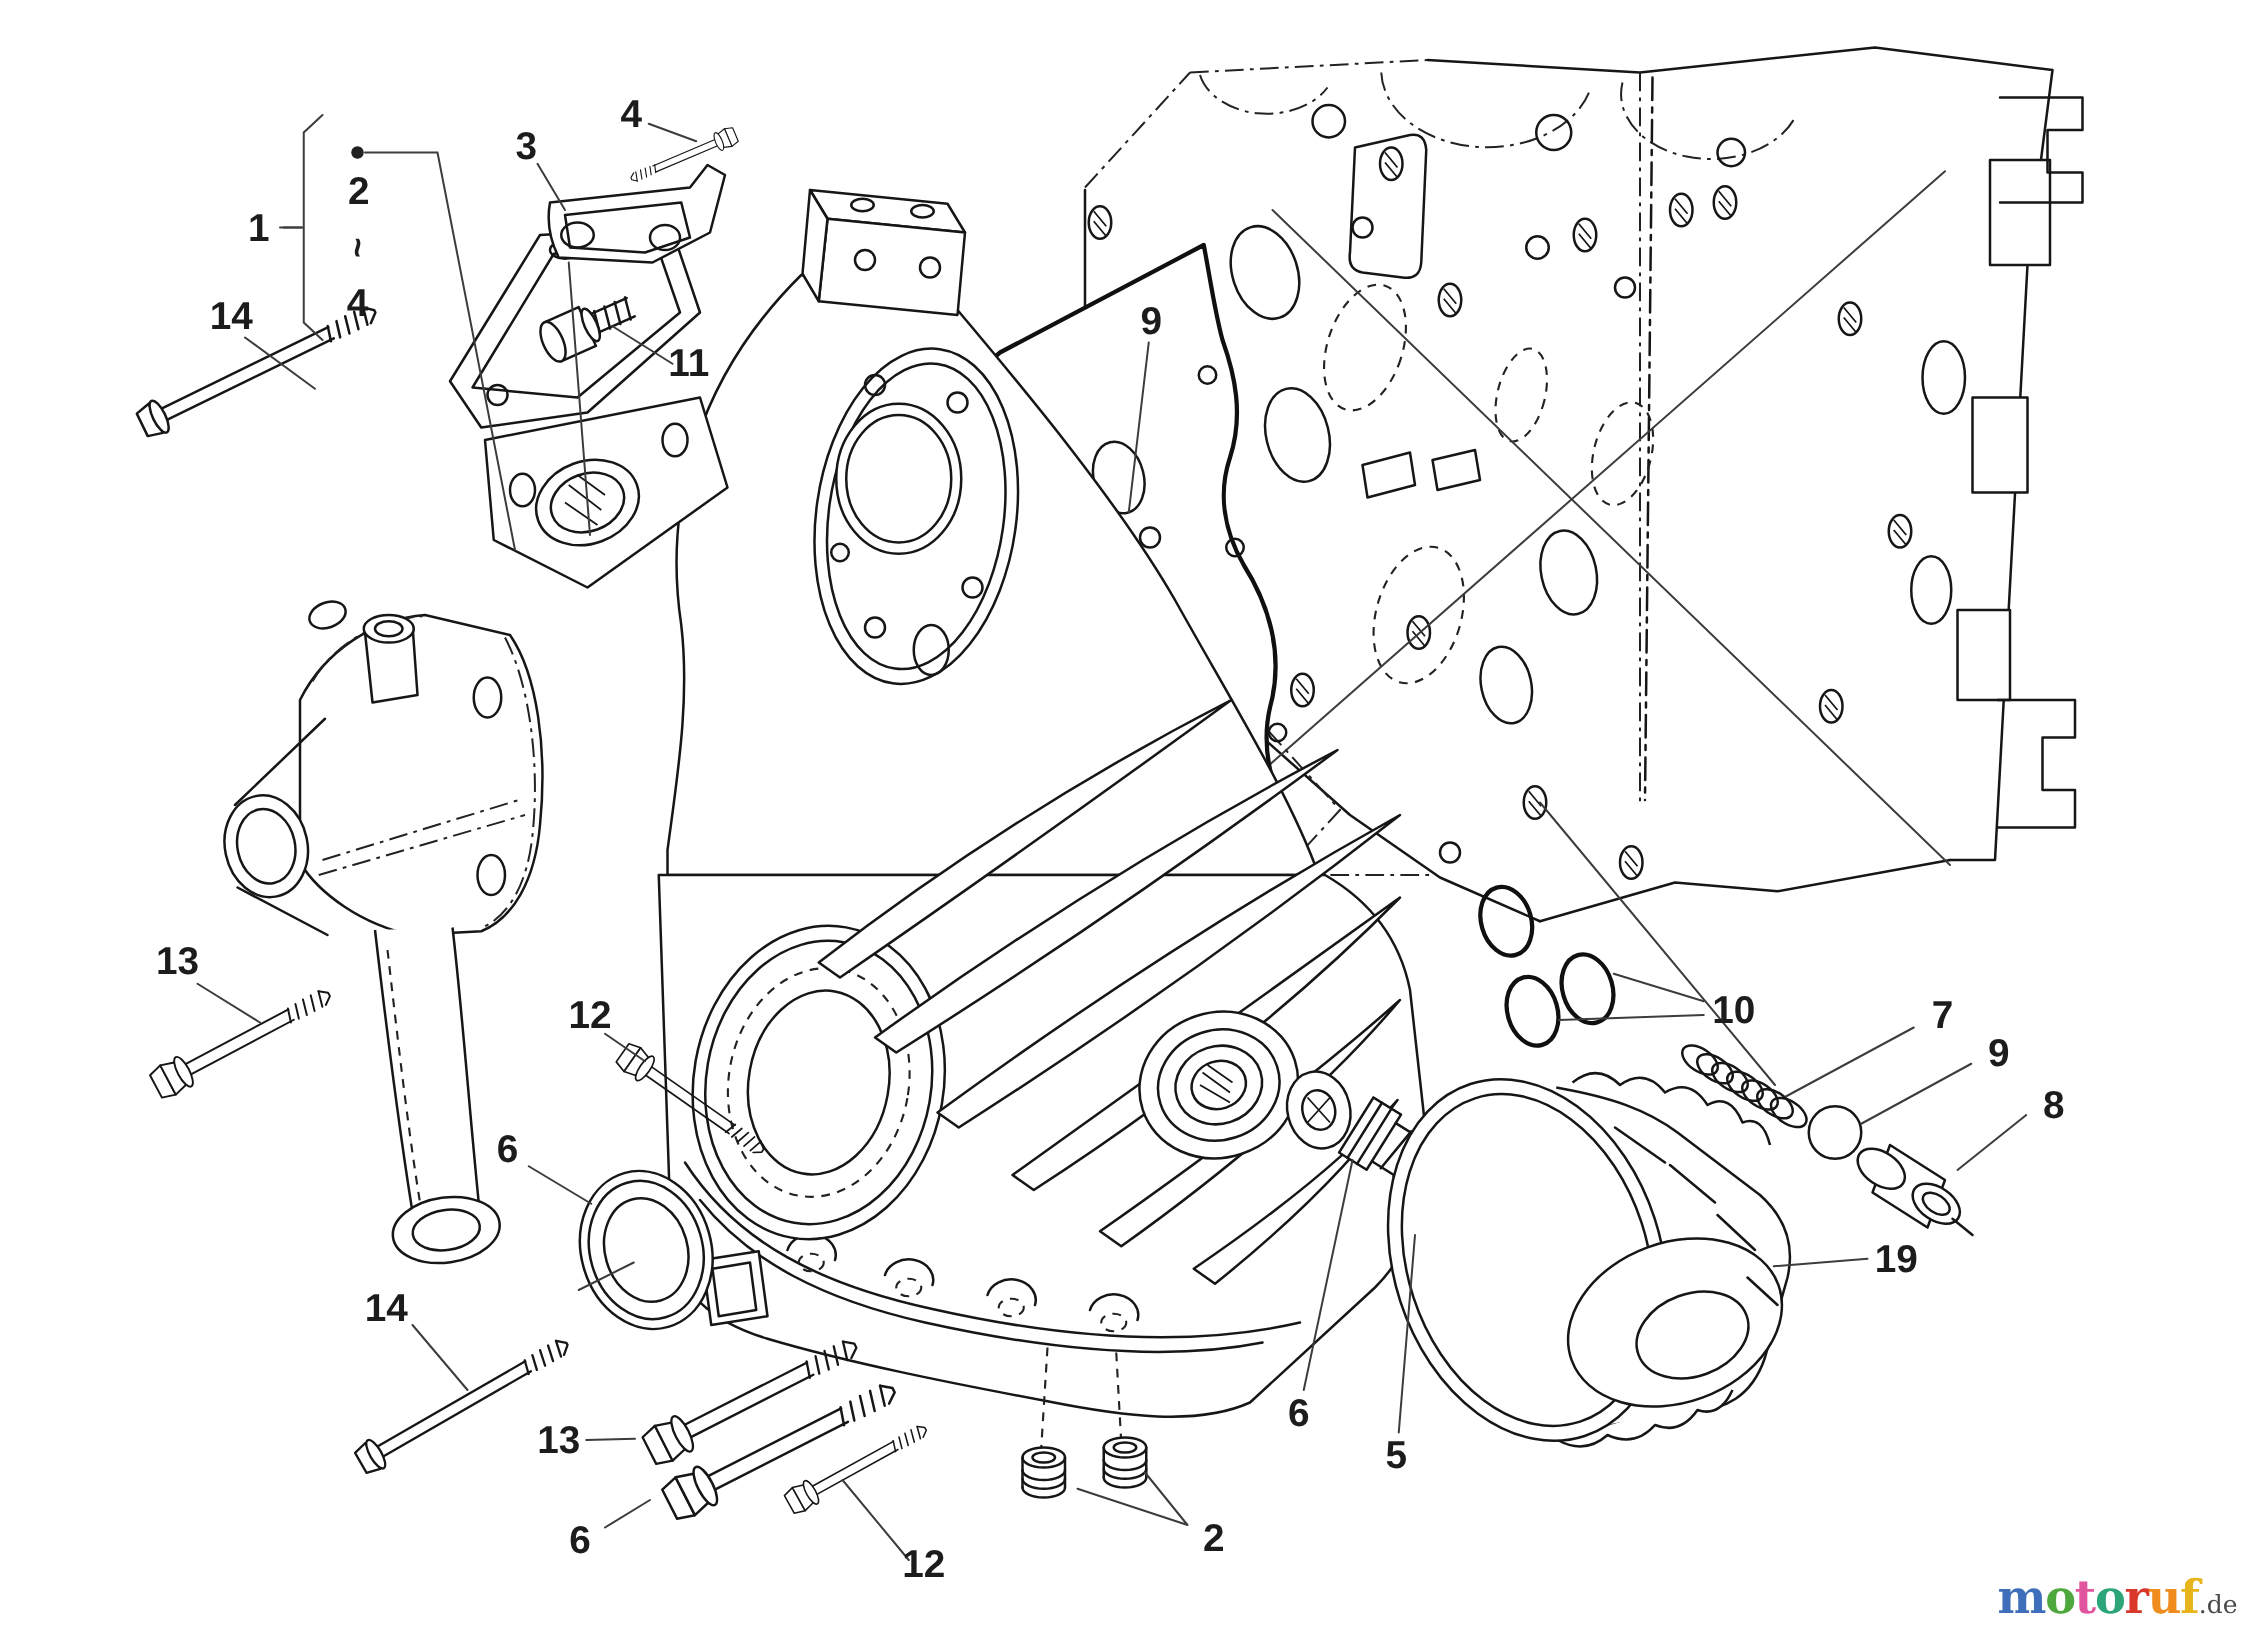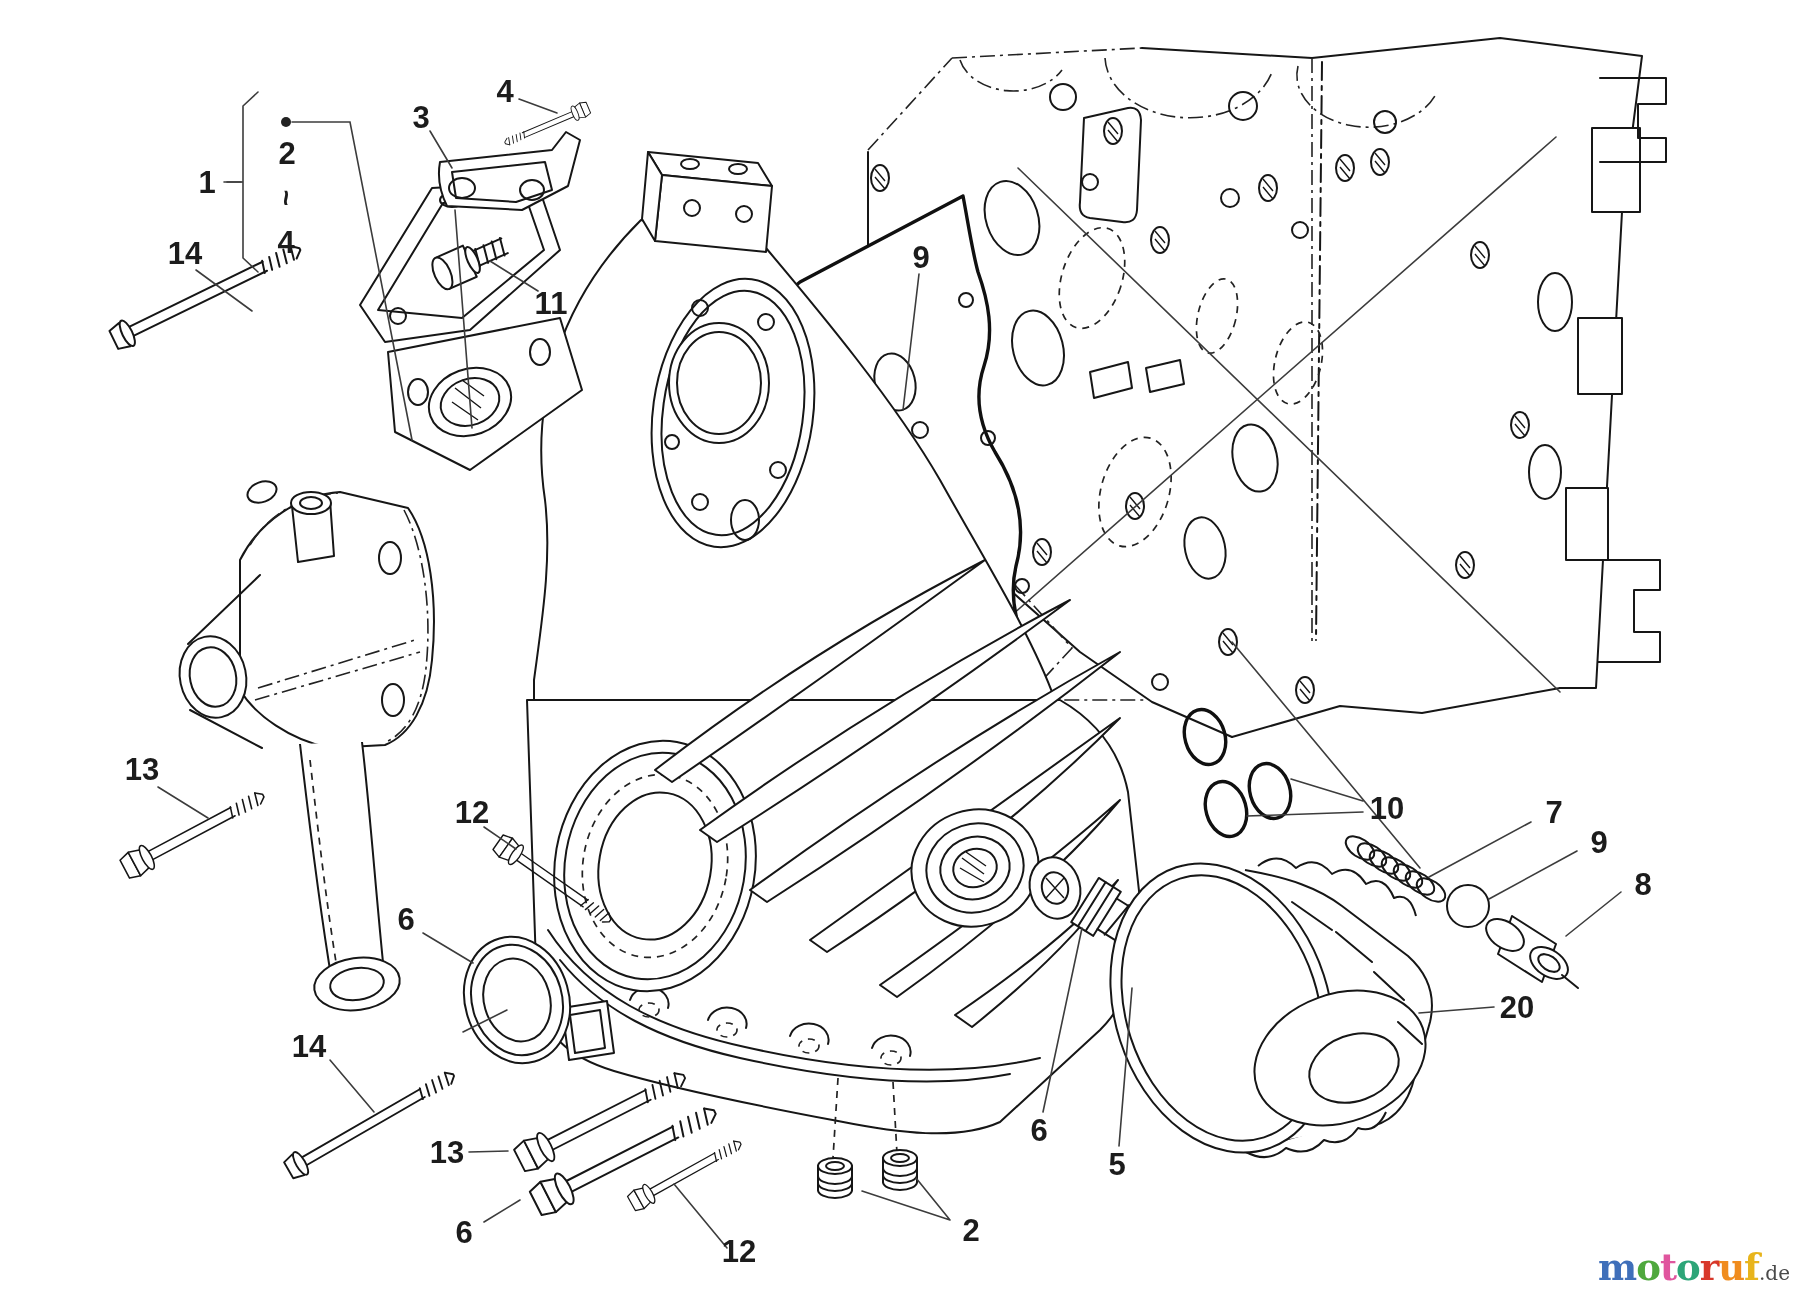--- a/index.html
+++ b/index.html
@@ -13,21 +13,21 @@
   .bw{fill:#ffffff;stroke:#101010;stroke-width:3.4;stroke-linejoin:round;}
   .thin{fill:none;stroke:#3c3c3c;stroke-width:1.6;stroke-linecap:round;}
   .dd{fill:none;stroke:#222;stroke-width:1.6;stroke-dasharray:15 5 3 5;}
   .dsh{fill:none;stroke:#222;stroke-width:1.7;stroke-dasharray:7 6;}
   .hatch{fill:none;stroke:#161616;stroke-width:1.4;}
   
   .co{position:absolute;transform:translate(-50%,-50%);font-size:31px;font-weight:700;
       color:#1c1c1c;letter-spacing:0;line-height:1;white-space:nowrap;}
   .co.tilde{transform:translate(-50%,-50%) rotate(90deg);font-size:28px;}
   
-  .logo{position:absolute;right:10px;bottom:20px;font-family:"DejaVu Serif",serif;
+  .logo{position:absolute;right:10px;bottom:10px;font-family:"DejaVu Serif",serif;
         font-weight:700;font-size:37px;line-height:1;letter-spacing:-1px;}
   .logo .suffix{font-size:20px;font-weight:400;letter-spacing:0;
         font-family:"DejaVu Serif",serif;}
 </style>
 </head>
 <body>
 
 <div class="stage">
 
 <svg width="1800" height="1306" viewBox="0 0 1800 1306">
@@ -374,36 +374,36 @@
     <path d="M1494,1007 L1419,1013" class="thin"></path>
   </g>
 </svg>
 
 <div class="co" style="left:207px;top:182px">1</div>
 <div class="co" style="left:287px;top:153px">2</div>
 <div class="co tilde" style="left:286px;top:198px">~</div>
 <div class="co" style="left:286px;top:242px">4</div>
 <div class="co" style="left:421px;top:117px">3</div>
 <div class="co" style="left:505px;top:91px">4</div>
-<div class="co" style="left:551px;top:303px">11</div>
+<div class="co" style="left:551px;top:290px">11</div>
 <div class="co" style="left:185px;top:253px">14</div>
 <div class="co" style="left:921px;top:257px">9</div>
 <div class="co" style="left:142px;top:769px">13</div>
 <div class="co" style="left:472px;top:812px">12</div>
 <div class="co" style="left:406px;top:919px">6</div>
 <div class="co" style="left:309px;top:1046px">14</div>
 <div class="co" style="left:447px;top:1152px">13</div>
 <div class="co" style="left:464px;top:1232px">6</div>
 <div class="co" style="left:739px;top:1251px">12</div>
 <div class="co" style="left:971px;top:1230px">2</div>
 <div class="co" style="left:1039px;top:1130px">6</div>
 <div class="co" style="left:1117px;top:1164px">5</div>
 <div class="co" style="left:1387px;top:808px">10</div>
 <div class="co" style="left:1554px;top:812px">7</div>
 <div class="co" style="left:1599px;top:842px">9</div>
 <div class="co" style="left:1643px;top:884px">8</div>
-<div class="co" style="left:1517px;top:1007px">20</div>
+<div class="co" style="left:1517px;top:1007px">19</div>
 
 <div class="logo">
   <span style="color: rgb(63, 111, 186);">m</span><span style="color: rgb(79, 168, 61);">o</span><span style="color: rgb(224, 85, 158);">t</span><span style="color: rgb(45, 165, 120);">o</span><span style="color: rgb(216, 55, 42);">r</span><span style="color: rgb(240, 140, 30);">u</span><span style="color: rgb(232, 180, 28);">f</span><span class="suffix" style="color: rgb(74, 74, 74);">.de</span>
 </div>
 
 </div>
 
 </body></html>

